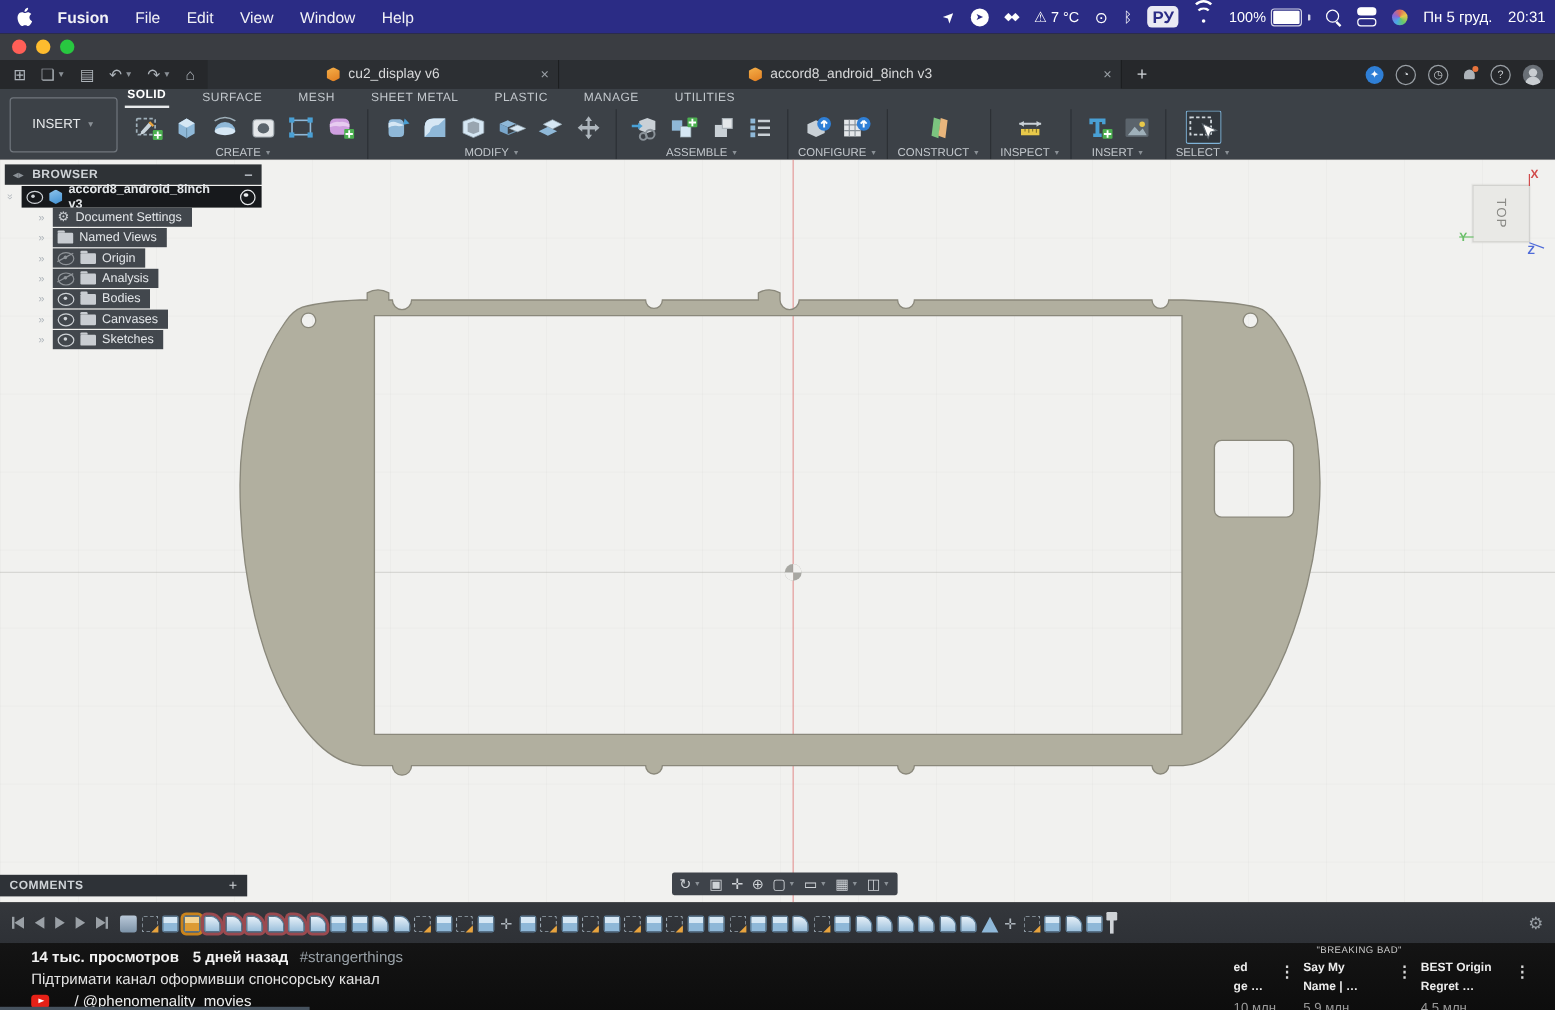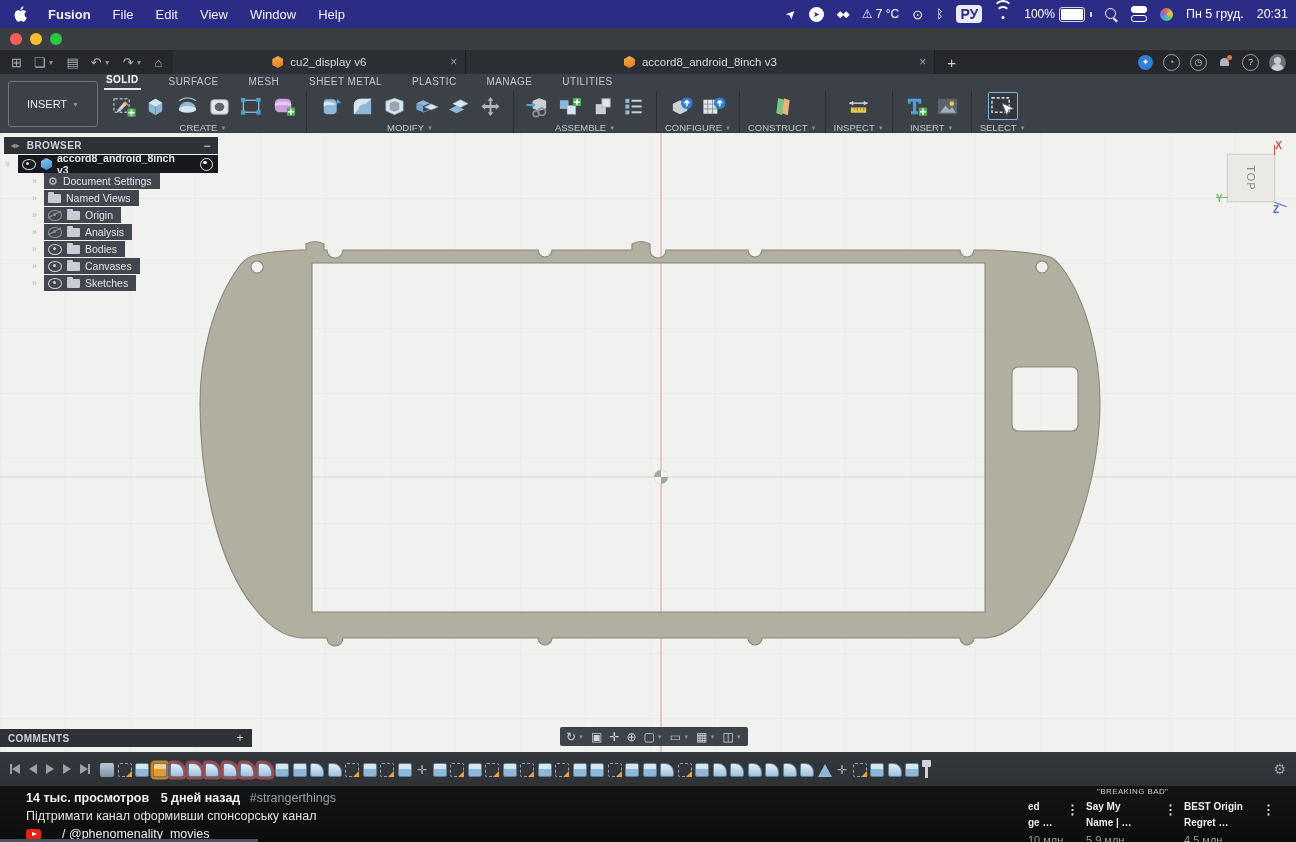--- a/index.html
+++ b/index.html
@@ -108,21 +108,21 @@
   #viewcube .face{transform:rotate(90deg);color:#8a8a86;font-size:11px;letter-spacing:1px;}
   .axis{position:absolute;font-size:10px;font-weight:bold;}
   .ax-x{color:#d14b4b;right:-8px;top:-15px;}
   .ax-y{color:#6abf69;left:-12px;bottom:-3px;}
   .ax-z{color:#4f6bd8;right:-5px;bottom:-14px;}
   .axline{position:absolute;}
   .axl-x{right:-1px;top:-10px;width:1.4px;height:10px;background:#d14b4b;}
   .axl-y{left:-12px;bottom:3px;width:12px;height:1.4px;background:#6abf69;}
   .axl-z{right:-13px;bottom:-4px;width:13px;height:1.4px;background:#4f6bd8;transform:rotate(20deg);}
   
-  #comments{position:absolute;left:0px;top:729px;width:252px;height:18px;background:#2e3237;color:#cfd3d7;font-size:10px;font-weight:bold;letter-spacing:.4px;display:flex;align-items:center;padding:0 8px;box-sizing:border-box;}
+  #comments{position:absolute;left:0px;top:729px;width:206px;height:18px;background:#2e3237;color:#cfd3d7;font-size:10px;font-weight:bold;letter-spacing:.4px;display:flex;align-items:center;padding:0 8px;box-sizing:border-box;}
   #comments .plus{margin-left:auto;font-size:12px;font-weight:normal;}
   
   #navbar{position:absolute;left:560px;top:727px;height:19px;background:#3e434a;border-radius:2px;display:flex;align-items:center;padding:0 6px;gap:7px;color:#cfd3d7;}
   .nav-btn{display:flex;align-items:center;gap:2px;font-size:12px;}
   .nav-btn .tb-caret{font-size:6px;}
   
   #timeline{position:absolute;left:0;top:752px;width:100%;height:34px;background:linear-gradient(#34373c,#2e3136);display:flex;align-items:center;}
   #tl-controls{display:flex;align-items:center;gap:9px;padding:0 10px;}
   .tlc{display:flex;align-items:center;}
   .tri{width:0;height:0;border-top:5px solid transparent;border-bottom:5px solid transparent;}

